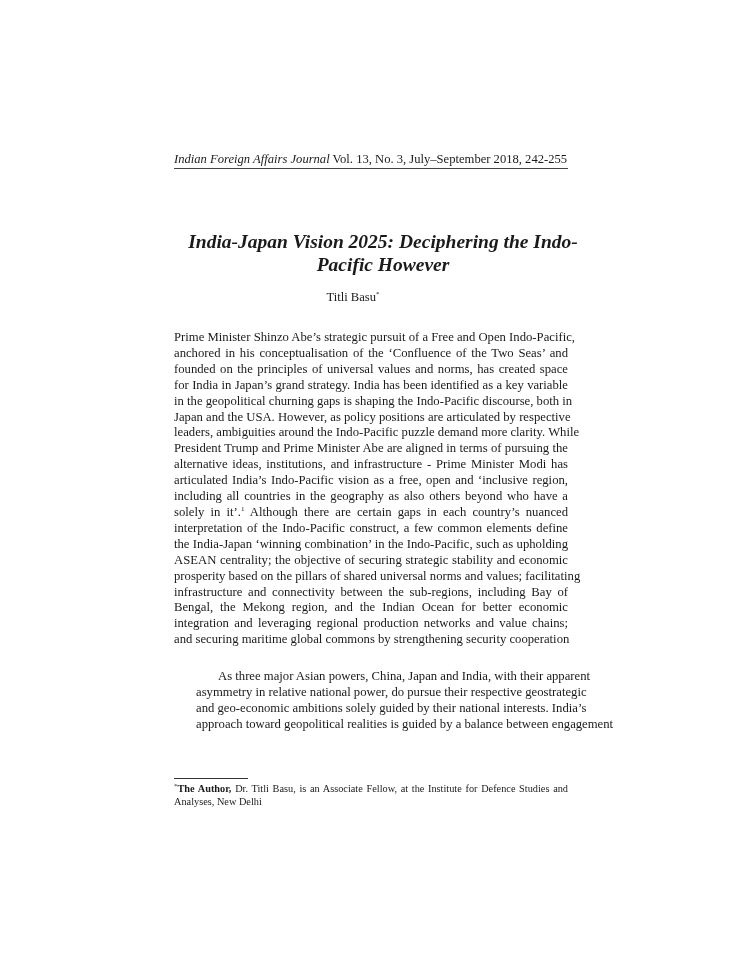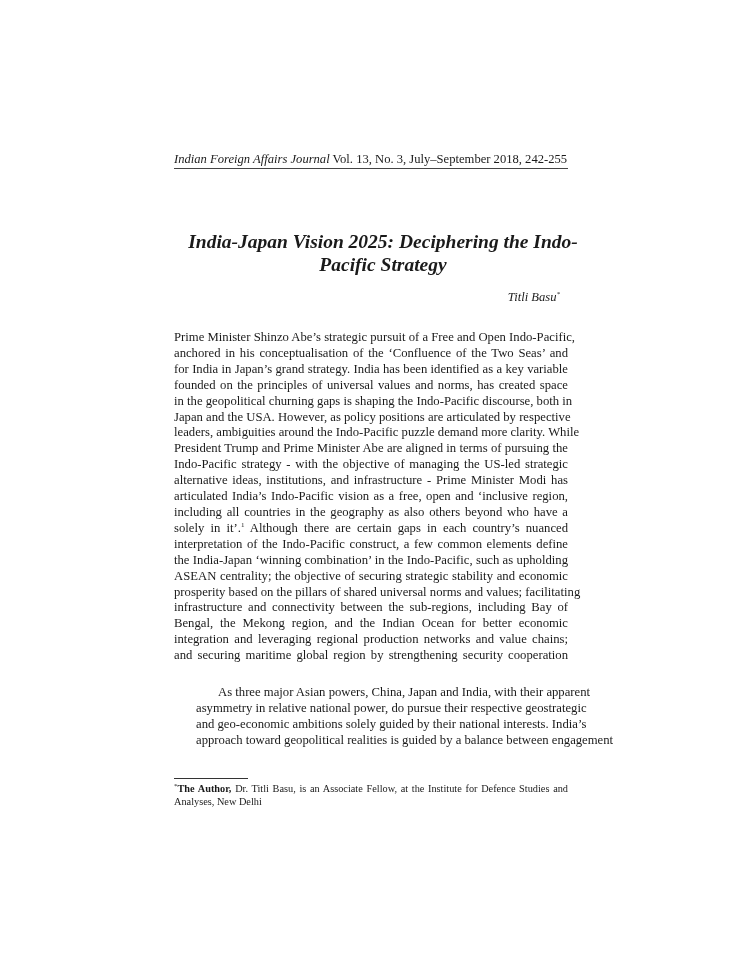--- a/index.html
+++ b/index.html
@@ -6,22 +6,22 @@
   body { width: 742px; height: 960px; position: relative; overflow: hidden;
          font-family: "Liberation Serif", "DejaVu Serif", serif; color: #1a1a1a; }
   .page { position: absolute; left: 0; top: 0; width: 742px; height: 928px; }
   .running-head { position: absolute; left: 174px; top: 151px; width: 394px;
                   font-size: 12.6px; line-height: 16px; white-space: nowrap; }
   .running-head .journal { font-style: italic; }
   .head-rule { position: absolute; left: 174px; top: 168px; width: 394px; height: 0;
                border-top: 1px solid #444; }
   .title { position: absolute; left: 186px; top: 230px; width: 394px; text-align: center;
            font-weight: bold; font-style: italic; font-size: 19.5px; line-height: 23px; }
-  .author { position: absolute; left: 166px; top: 289px; width: 394px; text-align: right;
-            font-size: 12.6px; line-height: 16px; font-style: italic; }
+  .author { position: absolute; left: 156px; top: 289px; width: 394px; text-align: center;
+            font-size: 12.6px; line-height: 16px; }
   .author sup, .fn sup { font-size: 7px; vertical-align: super; line-height: 0; }
   .body { position: absolute; left: 174px; top: 330px; width: 394px;
           font-size: 12.7px; line-height: 15.9px; text-align: justify; }
   .body p { margin: 0; }
   .body p.indent { text-indent: 22px; margin-top: 21px; }
   .body .line { display: block; text-align: justify; text-align-last: justify; white-space: nowrap; }
   .body .line.last { text-align-last: left; }
   .fnref { font-size: 7px; vertical-align: super; line-height: 0; }
   .fn-rule { position: absolute; left: 174px; top: 778px; width: 74px; height: 0;
              border-top: 1px solid #333; }
@@ -35,50 +35,49 @@
 <div class="page">
 
   <div class="running-head">
     <span class="journal">Indian Foreign Affairs Journal</span>
     <span>Vol. 13, No. 3, July–September 2018, 242-255</span>
   </div>
   <div class="head-rule"></div>
 
   <div class="title">
     <div>India-Japan Vision 2025: Deciphering the Indo-</div>
-    <div>Pacific Strategy</div>
+    <div>Pacific However</div>
   </div>
 
   <div class="author">
     <span>Titli Basu</span><sup>*</sup>
   </div>
 
   <div class="body">
     <p>
       <span class="line">Prime Minister Shinzo Abe’s strategic pursuit of a Free and Open Indo-Pacific,</span>
       <span class="line">anchored in his conceptualisation of the ‘Confluence of the Two Seas’ and</span>
+      <span class="line">founded on the principles of universal values and norms, has created space</span>
       <span class="line">for India in Japan’s grand strategy. India has been identified as a key variable</span>
-      <span class="line">founded on the principles of universal values and norms, has created space</span>
       <span class="line">in the geopolitical churning gaps is shaping the Indo-Pacific discourse, both in</span>
       <span class="line">Japan and the USA. However, as policy positions are articulated by respective</span>
       <span class="line">leaders, ambiguities around the Indo-Pacific puzzle demand more clarity. While</span>
       <span class="line">President Trump and Prime Minister Abe are aligned in terms of pursuing the</span>
-      <span class="line">Indo-Pacific strategy - with the objective of managing the US-led strategic</span>
       <span class="line">alternative ideas, institutions, and infrastructure - Prime Minister Modi has</span>
       <span class="line">articulated India’s Indo-Pacific vision as a free, open and ‘inclusive region,</span>
       <span class="line">including all countries in the geography as also others beyond who have a</span>
       <span class="line"><span>solely in it’.</span><span class="fnref">1</span><span> Although there are certain gaps in each country’s nuanced</span></span>
       <span class="line">interpretation of the Indo-Pacific construct, a few common elements define</span>
       <span class="line">the India-Japan ‘winning combination’ in the Indo-Pacific, such as upholding</span>
       <span class="line">ASEAN centrality; the objective of securing strategic stability and economic</span>
       <span class="line">prosperity based on the pillars of shared universal norms and values; facilitating</span>
       <span class="line">infrastructure and connectivity between the sub-regions, including Bay of</span>
       <span class="line">Bengal, the Mekong region, and the Indian Ocean for better economic</span>
       <span class="line">integration and leveraging regional production networks and value chains;</span>
-      <span class="line">and securing maritime global region by strengthening security cooperation</span>
+      <span class="line">and securing maritime global commons by strengthening security cooperation</span>
     </p>
     <p class="indent">
       <span class="line" style="padding-left:22px">As three major Asian powers, China, Japan and India, with their apparent</span>
       <span class="line">asymmetry in relative national power, do pursue their respective geostrategic</span>
       <span class="line">and geo-economic ambitions solely guided by their national interests. India’s</span>
       <span class="line">approach toward geopolitical realities is guided by a balance between engagement</span>
     </p>
   </div>
 
   <div class="fn-rule"></div>

